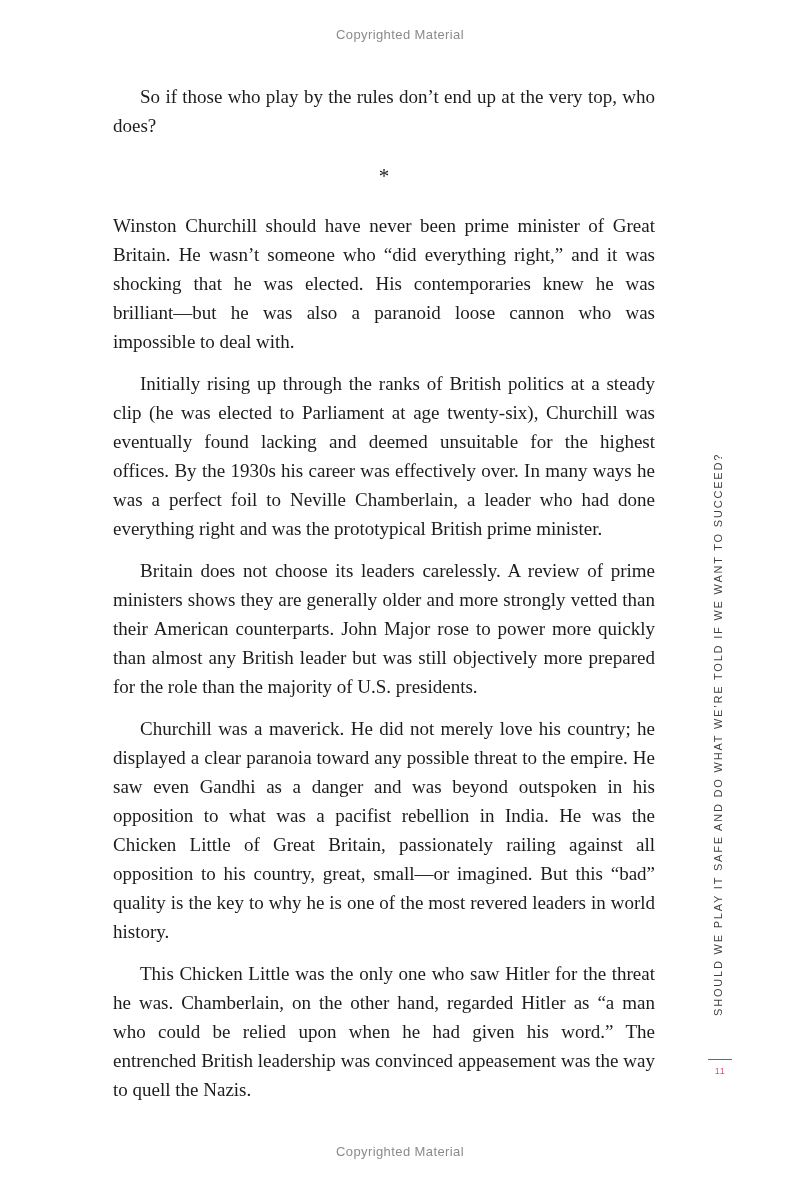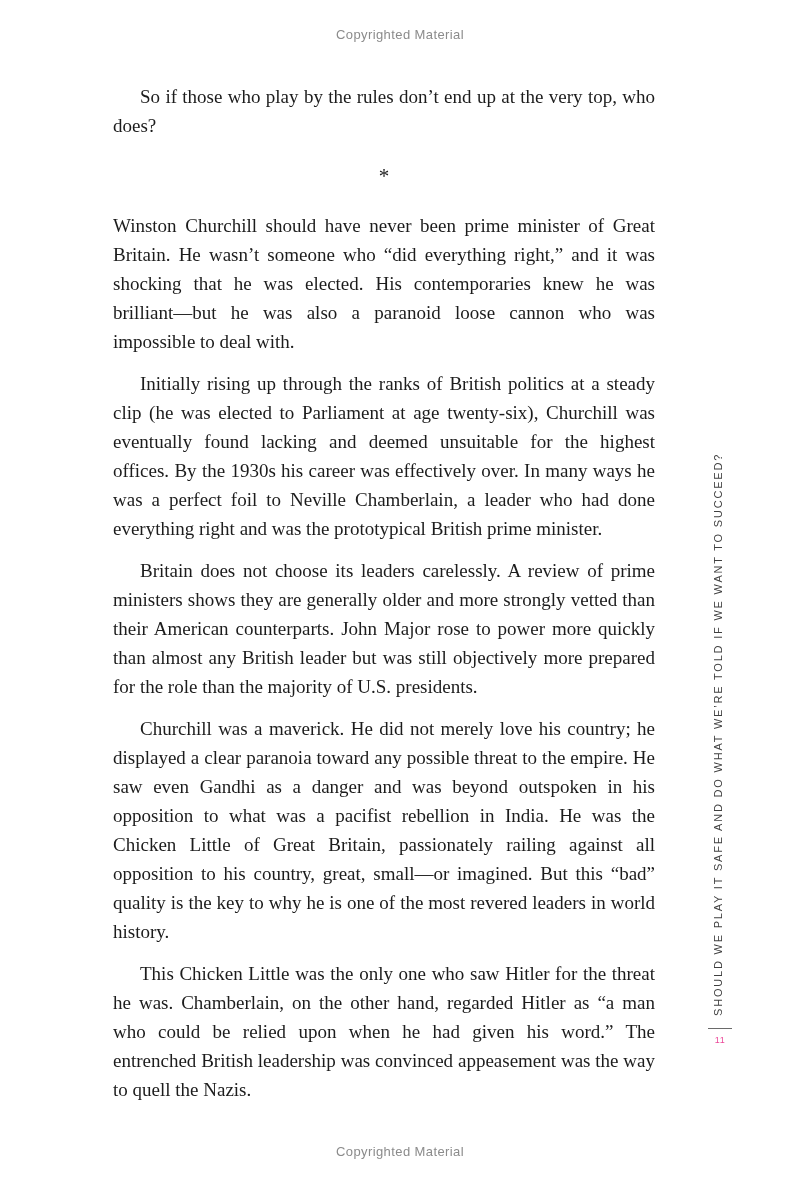--- a/index.html
+++ b/index.html
@@ -52,21 +52,21 @@
     transform: rotate(-90deg);
     white-space: nowrap;
     font-family: "Liberation Sans", sans-serif;
     font-size: 11px;
     letter-spacing: 1.8px;
     color: #3f3f3f;
   }
   .folio {
     position: absolute;
     left: 704px;
-    top: 1028px;
+    top: 1059px;
     width: 32px;
     text-align: center;
     font-family: "Liberation Sans", sans-serif;
     color: #ec4899;
   }
   .folio-rule {
     width: 24px;
     height: 1px;
     background: #6a6a6a;
     margin: 0 auto 6px auto;

